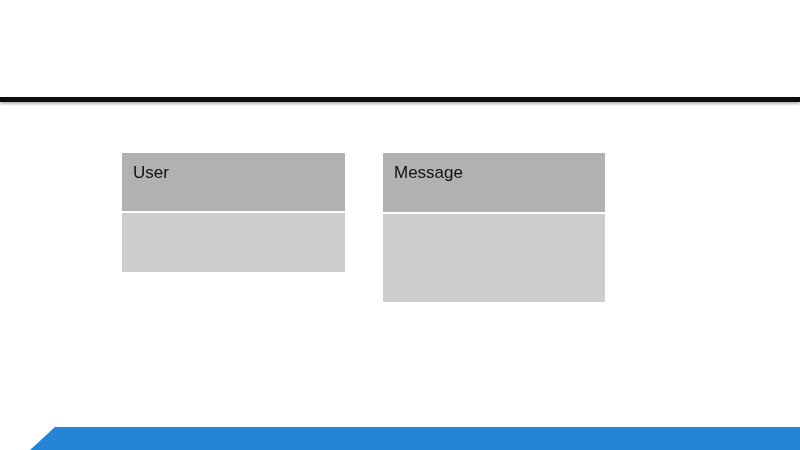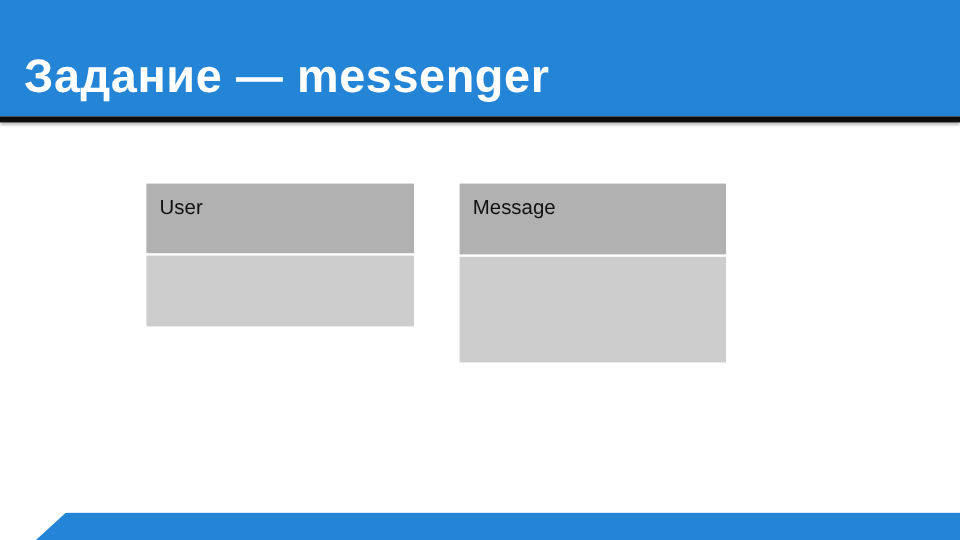--- a/index.html
+++ b/index.html
@@ -88,23 +88,20 @@
     background: var(--accent-blue, #2484d5);
     -webkit-clip-path: polygon(55px 0, 100% 0, 100% 100%, 30px 100%);
     clip-path: polygon(55px 0, 100% 0, 100% 100%, 30px 100%);
   }
 </style>
 </head>
 <body>
 
 <div class="slide">
 
-  <div class="title-band">
-    <h1 class="slide-title">Задание — messenger</h1>
-  </div>
 
   <div class="title-divider"></div>
 
   <div class="db-table user-table">
     <div class="tbl-header">User</div>
     <div class="tbl-body"></div>
   </div>
 
   <div class="db-table message-table">
     <div class="tbl-header">Message</div>

